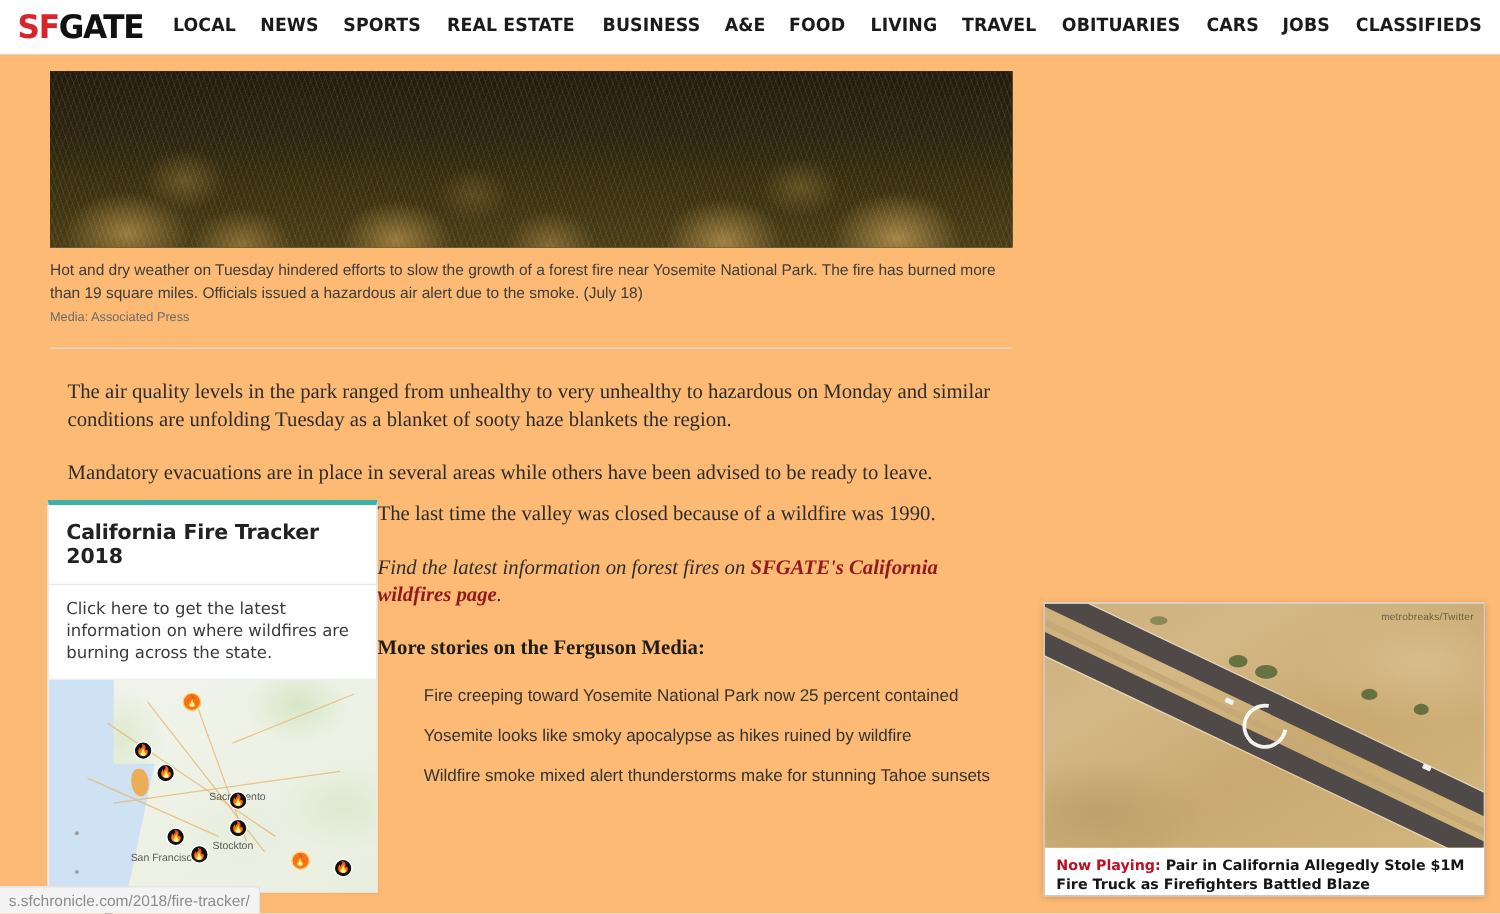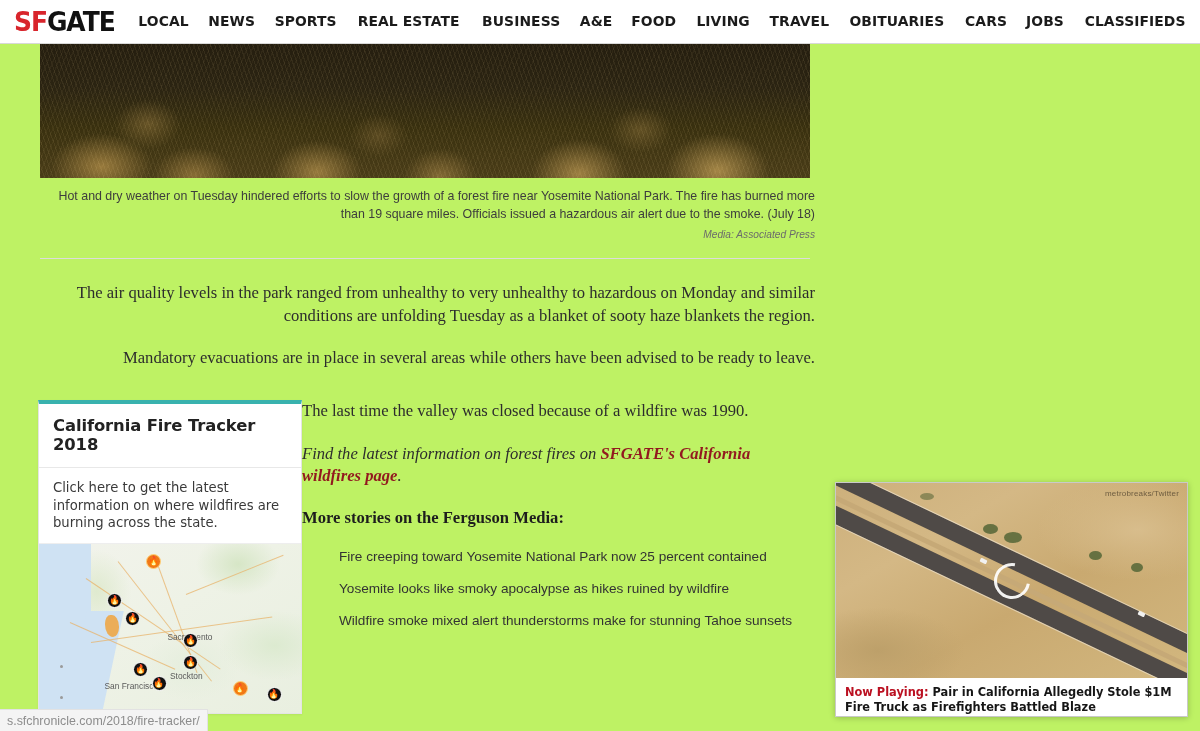--- a/index.html
+++ b/index.html
@@ -9,21 +9,21 @@
     height: 731px;
     overflow: hidden;
     background: #ffffff;
     font-family: "Liberation Sans", sans-serif;
   }
 
   .page {
     position: relative;
     width: 1200px;
     height: 731px;
-    background: #bef264;
+    background: #fdba74;
     overflow: hidden;
   }
 
   
   .navbar {
     position: absolute;
     top: 0; left: 0;
     width: 1200px;
     height: 44px;
     background: #ffffff;
@@ -61,24 +61,23 @@
     letter-spacing: 0.1px;
     text-transform: uppercase;
     cursor: pointer;
     line-height: 1;
     transform: scaleX(0.95);
   }
 
   
   .article {
     position: absolute;
-    top: 36px;
+    top: 56px;
     left: 0;
     width: 828px;
-    text-align: right;
   }
 
   .hero-video {
     position: relative;
     margin: 1px 0 0 40px;
     width: 770px;
     height: 141px;
     overflow: hidden;
     background: #1d1709;
     background-image:
@@ -110,21 +109,20 @@
     font-size: 12.4px;
     line-height: 17.6px;
     color: #3d3d3d;
   }
   .media-credit {
     font-family: "Liberation Sans", sans-serif;
     font-size: 10.2px;
     line-height: 15px;
     color: #6b6b6b;
     margin-top: 4px;
-    font-style: italic;
   }
   .hr {
     margin: 16px 0 0 40px;
     width: 770px;
     height: 1px;
     background: #dcdcdc;
   }
 
   .body-copy {
     margin: 23px 0 0 40px;

